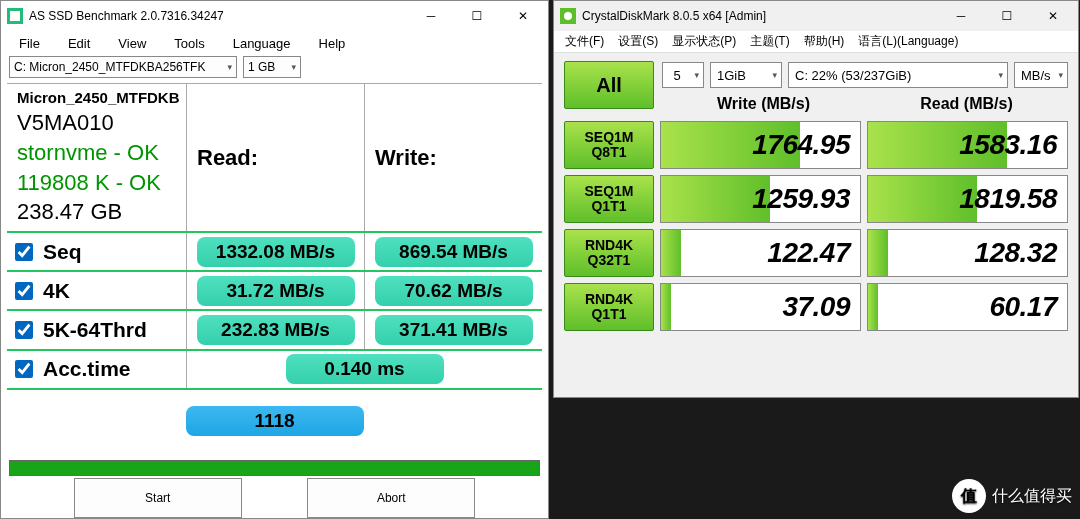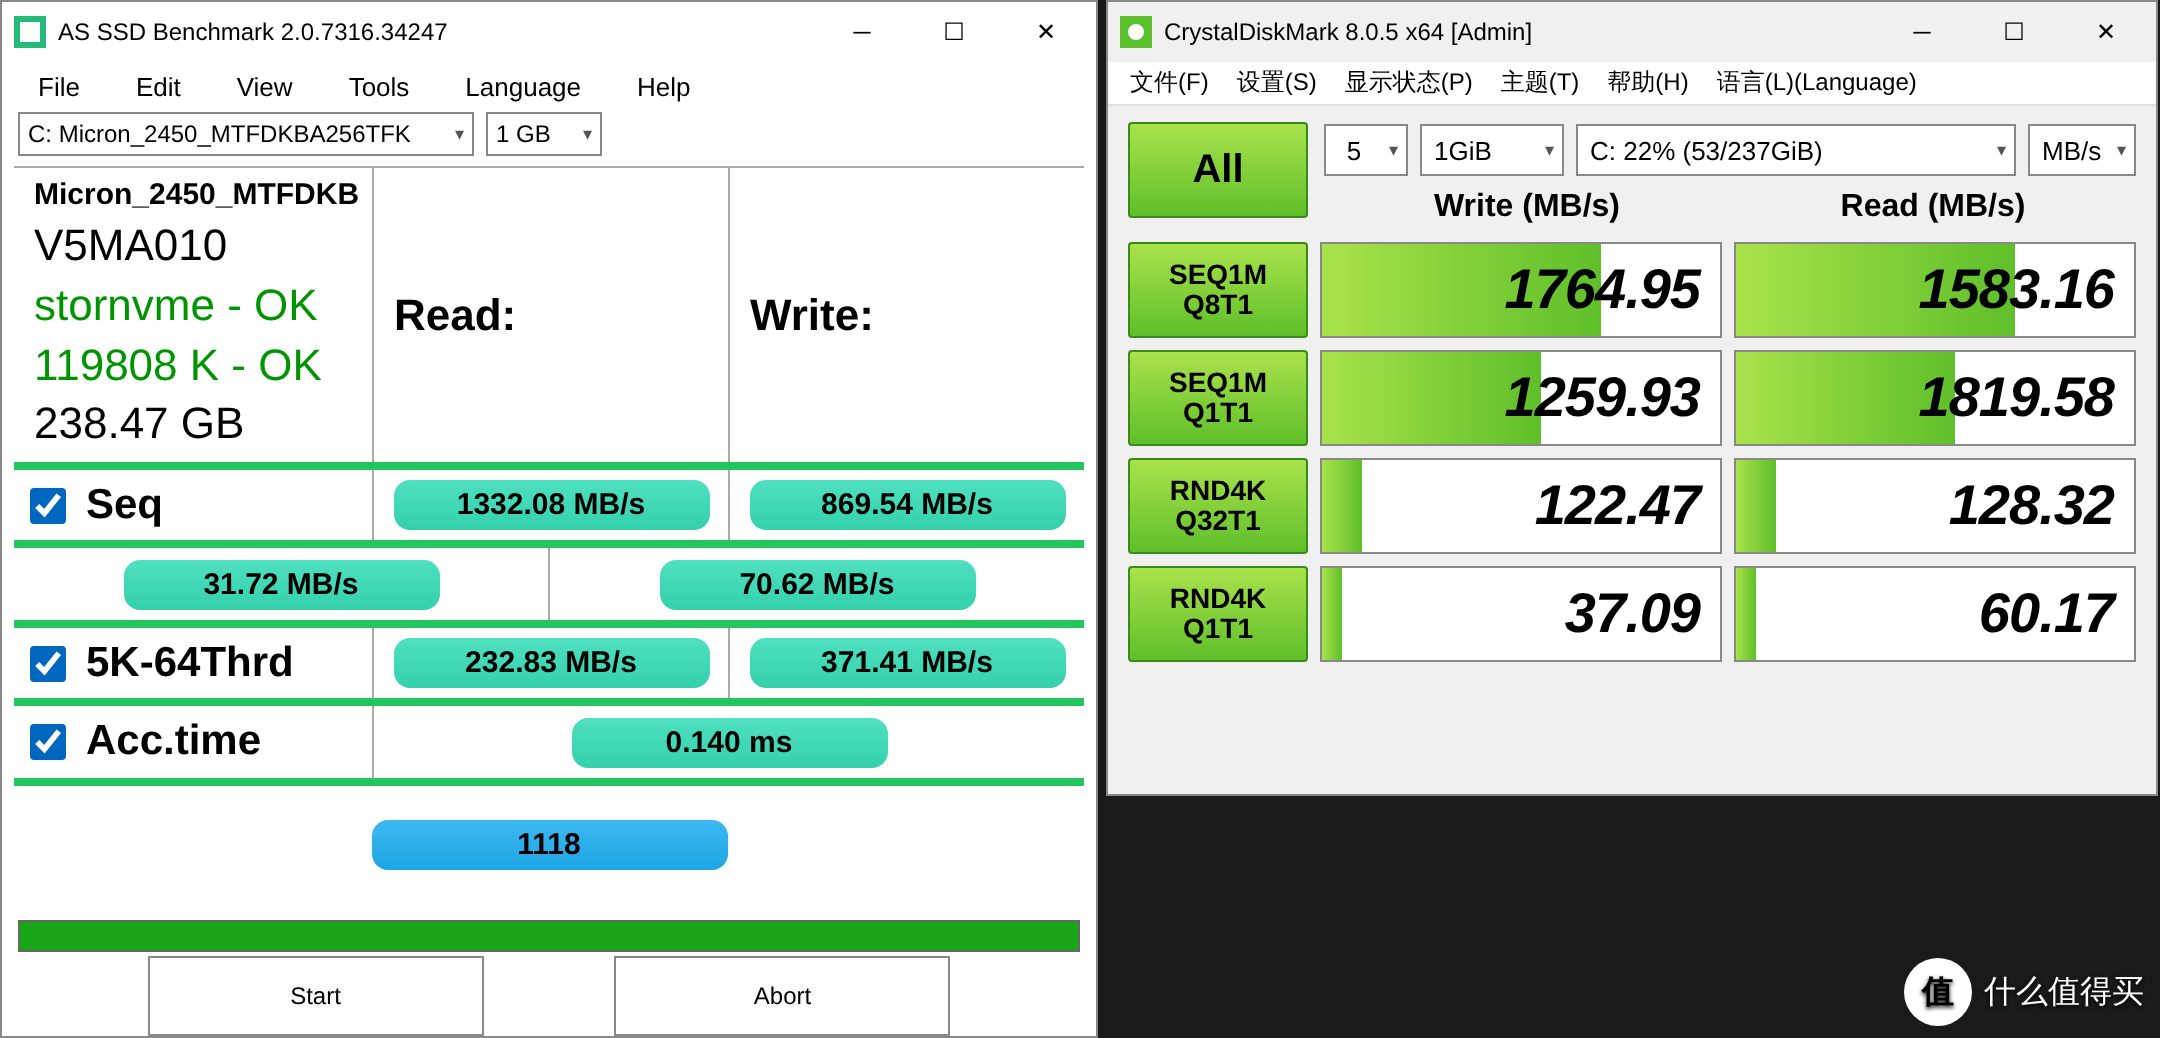--- a/index.html
+++ b/index.html
@@ -17,33 +17,33 @@
   .menubar { height: 24px; display: flex; align-items: center; padding: 0 4px; font-size: 13px; }
   .menu-item { padding: 2px 14px; cursor: default; }
 
   .config-row { height: 28px; display: flex; align-items: center; padding: 0 8px 4px 8px; gap: 6px; }
   .combo { border: 1px solid #888; background: #fdfdfd; font-size: 12px; height: 22px; display: flex; align-items: center; padding: 0 4px; position: relative; font-family: "Courier New", monospace; }
   .combo.drive { width: 228px; }
   .combo.size { width: 58px; font-family: inherit; }
   .combo .arrow { position: absolute; right: 4px; font-size: 9px; color: #555; }
 
   .as-table { flex: 1; border-top: 1px solid #aaa; display: flex; flex-direction: column; margin: 0 6px 6px 6px; }
-  .as-row { display: flex; border-bottom: 4px solid #22c55e; flex: 1; }
+  .as-row { display: flex; border-bottom: 2px solid #22c55e; flex: 1; }
   .as-cell { border-right: 1px solid #aaa; display: flex; align-items: center; justify-content: center; position: relative; }
   .as-cell.lab { width: 180px; justify-content: flex-start; padding-left: 8px; font-size: 21px; font-weight: bold; }
   .as-cell.lab input[type=checkbox] { width:18px; height:18px; accent-color:#0067c0; margin-right:10px; }
   .as-cell.val { flex: 1; }
   .as-cell.last { border-right: none; }
 
   .as-header .as-cell { font-size: 22px; font-weight: bold; justify-content: flex-start; padding-left: 10px; }
   .info-block { flex-direction: column; align-items: flex-start; justify-content: flex-start; padding: 4px 6px; font-size: 12px; font-weight: normal; line-height: 1.35; }
   .info-block .big { font-size: 15px; font-weight: bold; }
   .info-block .ok { color: #009400; }
 
-  .pill { border-radius: 8px; padding: 4px 0; width: 158px; text-align: center; font-size: 15px; font-weight: bold; color: #000; }
+  .pill { border-radius: 8px; padding: 4px 0; width: 158px; text-align: center; font-size: 19px; font-weight: bold; color: #000; }
   .pill.teal { background: linear-gradient(#4fe0c0,#34d0ab); }
   .pill.blue { background: linear-gradient(#3cb8f0,#1ea6e5); }
 
   .score-row .as-cell.lab { font-size: 22px; }
   .total-row { border-bottom: none; height: 44px; }
   .total-row .as-cell { border: none; }
 
   .progress { height: 16px; margin: 2px 8px; border: 1px solid #666; background: #eee; }
   .progress-fill { height: 100%; width: 100%; background: #18a518; }
 
@@ -136,20 +136,24 @@
             <span>Seq</span>
           </div>
         <div class="as-cell val">
             <div class="pill teal">1332.08 MB/s</div>
           </div>
         <div class="as-cell val last">
             <div class="pill teal">869.54 MB/s</div>
           </div>
       </div>
       <div class="as-row" style="flex:0.6">
+        <div class="as-cell lab">
+            <input type="checkbox" checked="" style="">
+            <span>4K</span>
+          </div>
         <div class="as-cell val">
             <div class="pill teal">31.72 MB/s</div>
           </div>
         <div class="as-cell val last">
             <div class="pill teal">70.62 MB/s</div>
           </div>
       </div>
       <div class="as-row" style="flex:0.6">
         <div class="as-cell lab">
             <input type="checkbox" checked="" style="">

